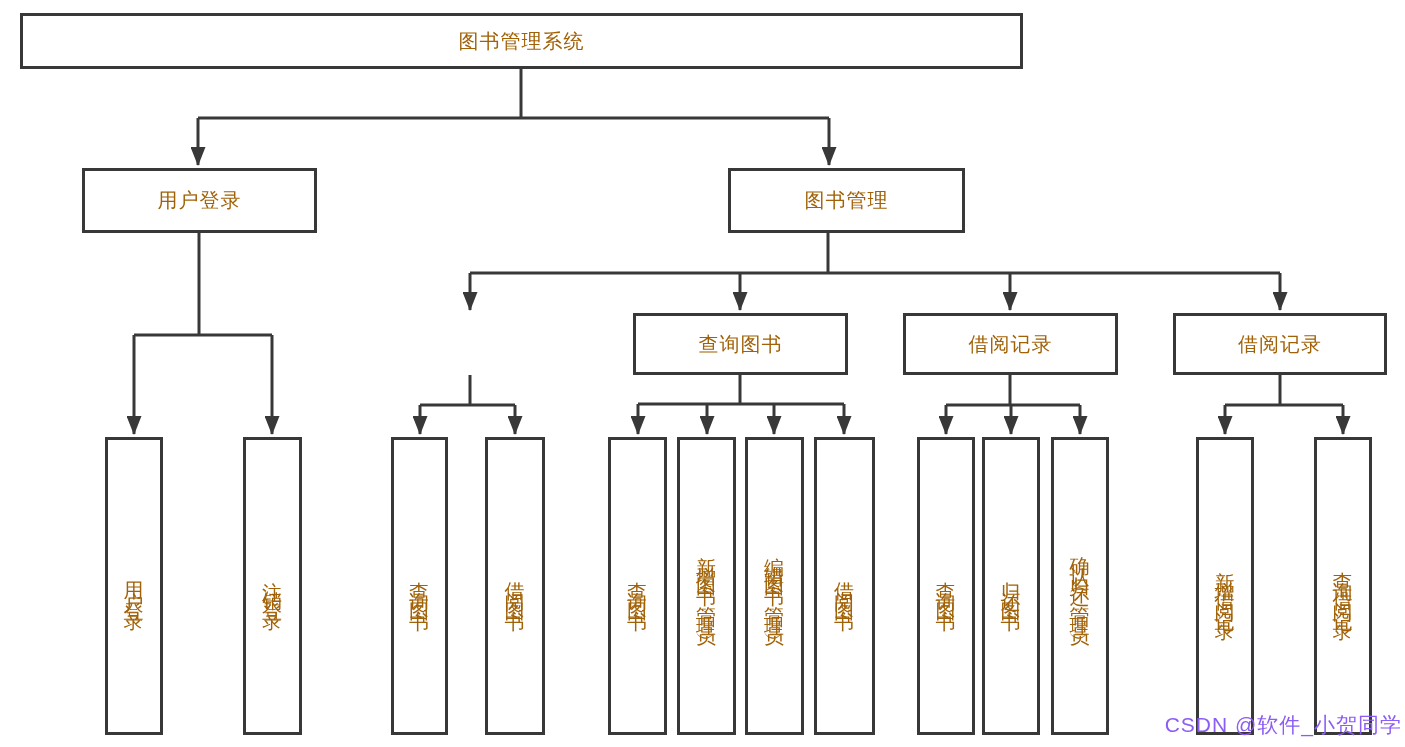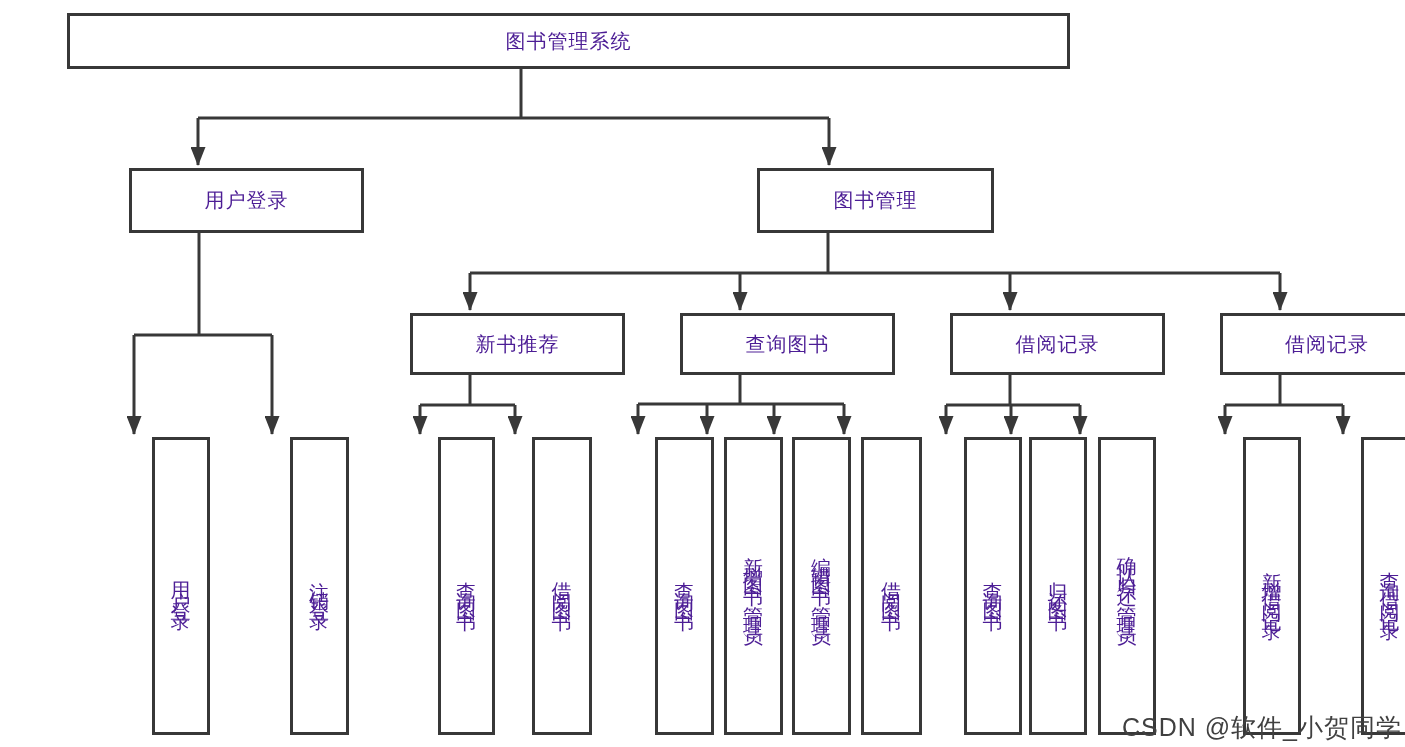--- a/index.html
+++ b/index.html
@@ -17,42 +17,41 @@
     width: 1405px; height: 747px;
   }
   .node {
     position: absolute;
     box-sizing: border-box;
     border: 3px solid #383838;
     background: #ffffff;
     display: flex;
     align-items: center;
     justify-content: center;
-    color: #4c1d95;
-    margin-left: 47px;
+    color: #a16207;
   }
   .node .hlabel {
     font-size: 20px;
     letter-spacing: 1px;
     white-space: nowrap;
   }
   .node.leaf .vlabel {
     writing-mode: vertical-rl;
     text-orientation: mixed;
     font-size: 20px;
     letter-spacing: 10px;
     line-height: 1;
     white-space: nowrap;
   }
   .watermark {
     position: absolute;
     right: 3px;
     top: 711px;
-    font-size: 25px;
-    color: #404040;
+    font-size: 21px;
+    color: #8b5cf6;
     letter-spacing: 1px;
     white-space: nowrap;
     z-index: 5;
   }
 </style>
 </head>
 <body>
 
 <div class="canvas">
 
@@ -113,27 +112,24 @@
     </g>
   </svg>
 
   <div class="node" style="left:20px; top:13px; width:1003px; height:56px;">
     <span class="hlabel">图书管理系统</span>
   </div>
 
   <div class="node" style="left:82px; top:168px; width:235px; height:65px;">
     <span class="hlabel">用户登录</span>
   </div>
-  <div class="node" style="left:710px; top:168px; width:237px; height:65px;">
+  <div class="node" style="left:728px; top:168px; width:237px; height:65px;">
     <span class="hlabel">图书管理</span>
   </div>
 
-  <div class="node" style="left:363px; top:313px; width:215px; height:62px;">
-    <span class="hlabel">新书推荐</span>
-  </div>
   <div class="node" style="left:633px; top:313px; width:215px; height:62px;">
     <span class="hlabel">查询图书</span>
   </div>
   <div class="node" style="left:903px; top:313px; width:215px; height:62px;">
     <span class="hlabel">借阅记录</span>
   </div>
   <div class="node" style="left:1173px; top:313px; width:214px; height:62px;">
     <span class="hlabel">借阅记录</span>
   </div>
 

